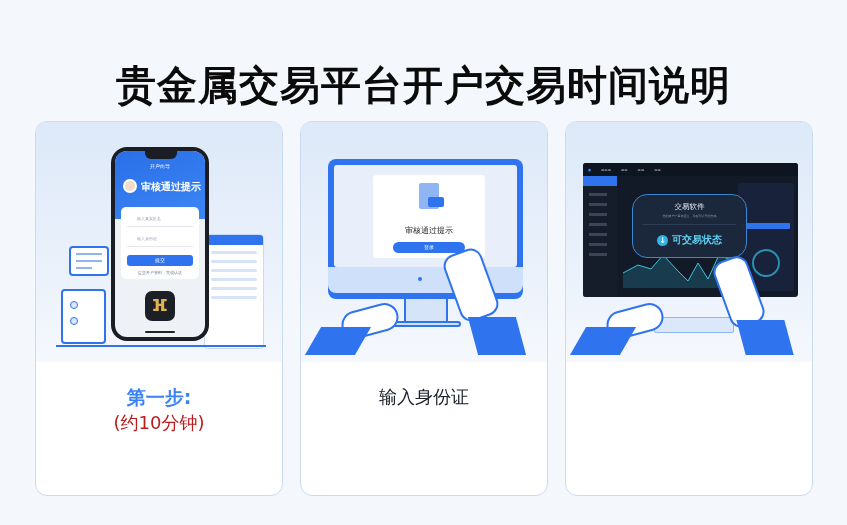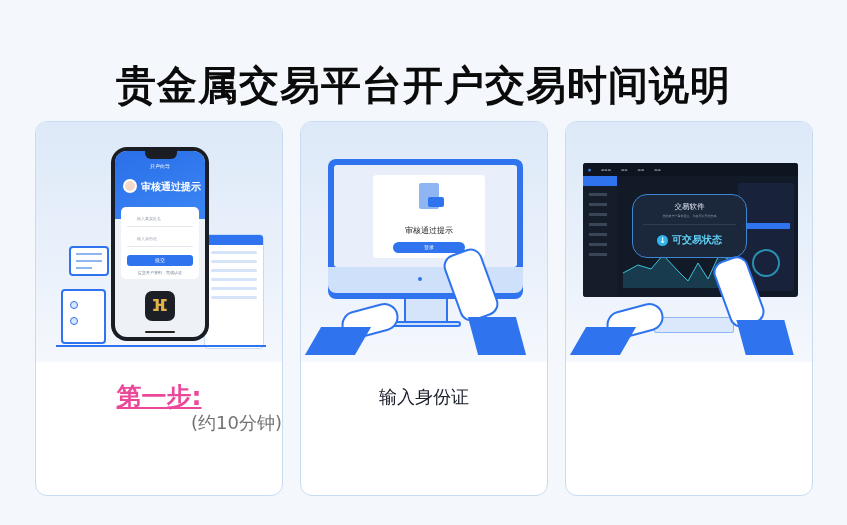--- a/index.html
+++ b/index.html
@@ -2,23 +2,23 @@
 <html><head>
 <meta charset="utf-8">
 <style>
   * { margin:0; padding:0; box-sizing:border-box; }
   html, body { width:847px; height:525px; overflow:hidden; }
   body { background:#f4f7fb; font-family:"DejaVu Sans","Liberation Sans",sans-serif; position:relative; }
   .title { position:absolute; left:0; top:58px; width:847px; text-align:center; font-size:40px; font-weight:bold; color:#0b0b0b; letter-spacing:1px; }
   .card { position:absolute; top:121px; width:248px; height:375px; border-radius:12px; border:1px solid #c9dbf3; background:#ffffff; overflow:hidden; }
   .card .illus { position:absolute; left:0; top:0; width:100%; height:240px; background:linear-gradient(180deg,#dde9f8 0%,#eaf1fb 60%,#f5f8fd 100%); }
   .card .caption { position:absolute; left:0; top:262px; width:100%; text-align:center; color:#1b1f2b; }
-  .step-title { font-size:25px; font-weight:bold; color:#ec4899; line-height:26px;text-decoration:underline; }
+  .step-title { font-size:19px; font-weight:bold; color:#3b82f6; line-height:26px; }
   .step-desc { font-size:18px; line-height:26px; color:#1b1f2b; }
-  .step-note { font-size:18px; line-height:26px; color:#737373;text-align:right; }
+  .step-note { font-size:18px; line-height:26px; color:#b91c1c; }
 
   
   .phone { position:absolute; left:75px; top:25px; width:98px; height:194px; background:#1a1d24; border-radius:16px; padding:4px; }
   .phone .screen { width:100%; height:100%; border-radius:12px; background:#eef2f7; overflow:hidden; position:relative; }
   .phone .head { height:68px; background:linear-gradient(160deg,#2a6fe8,#3b86f5); position:relative; }
   .phone .notch { position:absolute; left:30px; top:0; width:32px; height:8px; background:#1a1d24; border-radius:0 0 6px 6px; }
   .phone .nav { position:absolute; top:12px; width:100%; text-align:center; color:#fff; font-size:5px; }
   .phone .avatar { position:absolute; left:8px; top:28px; width:14px; height:14px; border-radius:50%; background:#f3d9c7; border:2px solid #fff; }
   .phone .htitle { position:absolute; left:26px; top:29px; color:#fff; font-size:10px; font-weight:bold; }
   .phone .form { position:absolute; left:6px; top:56px; right:6px; height:72px; background:#fff; border-radius:5px; }

